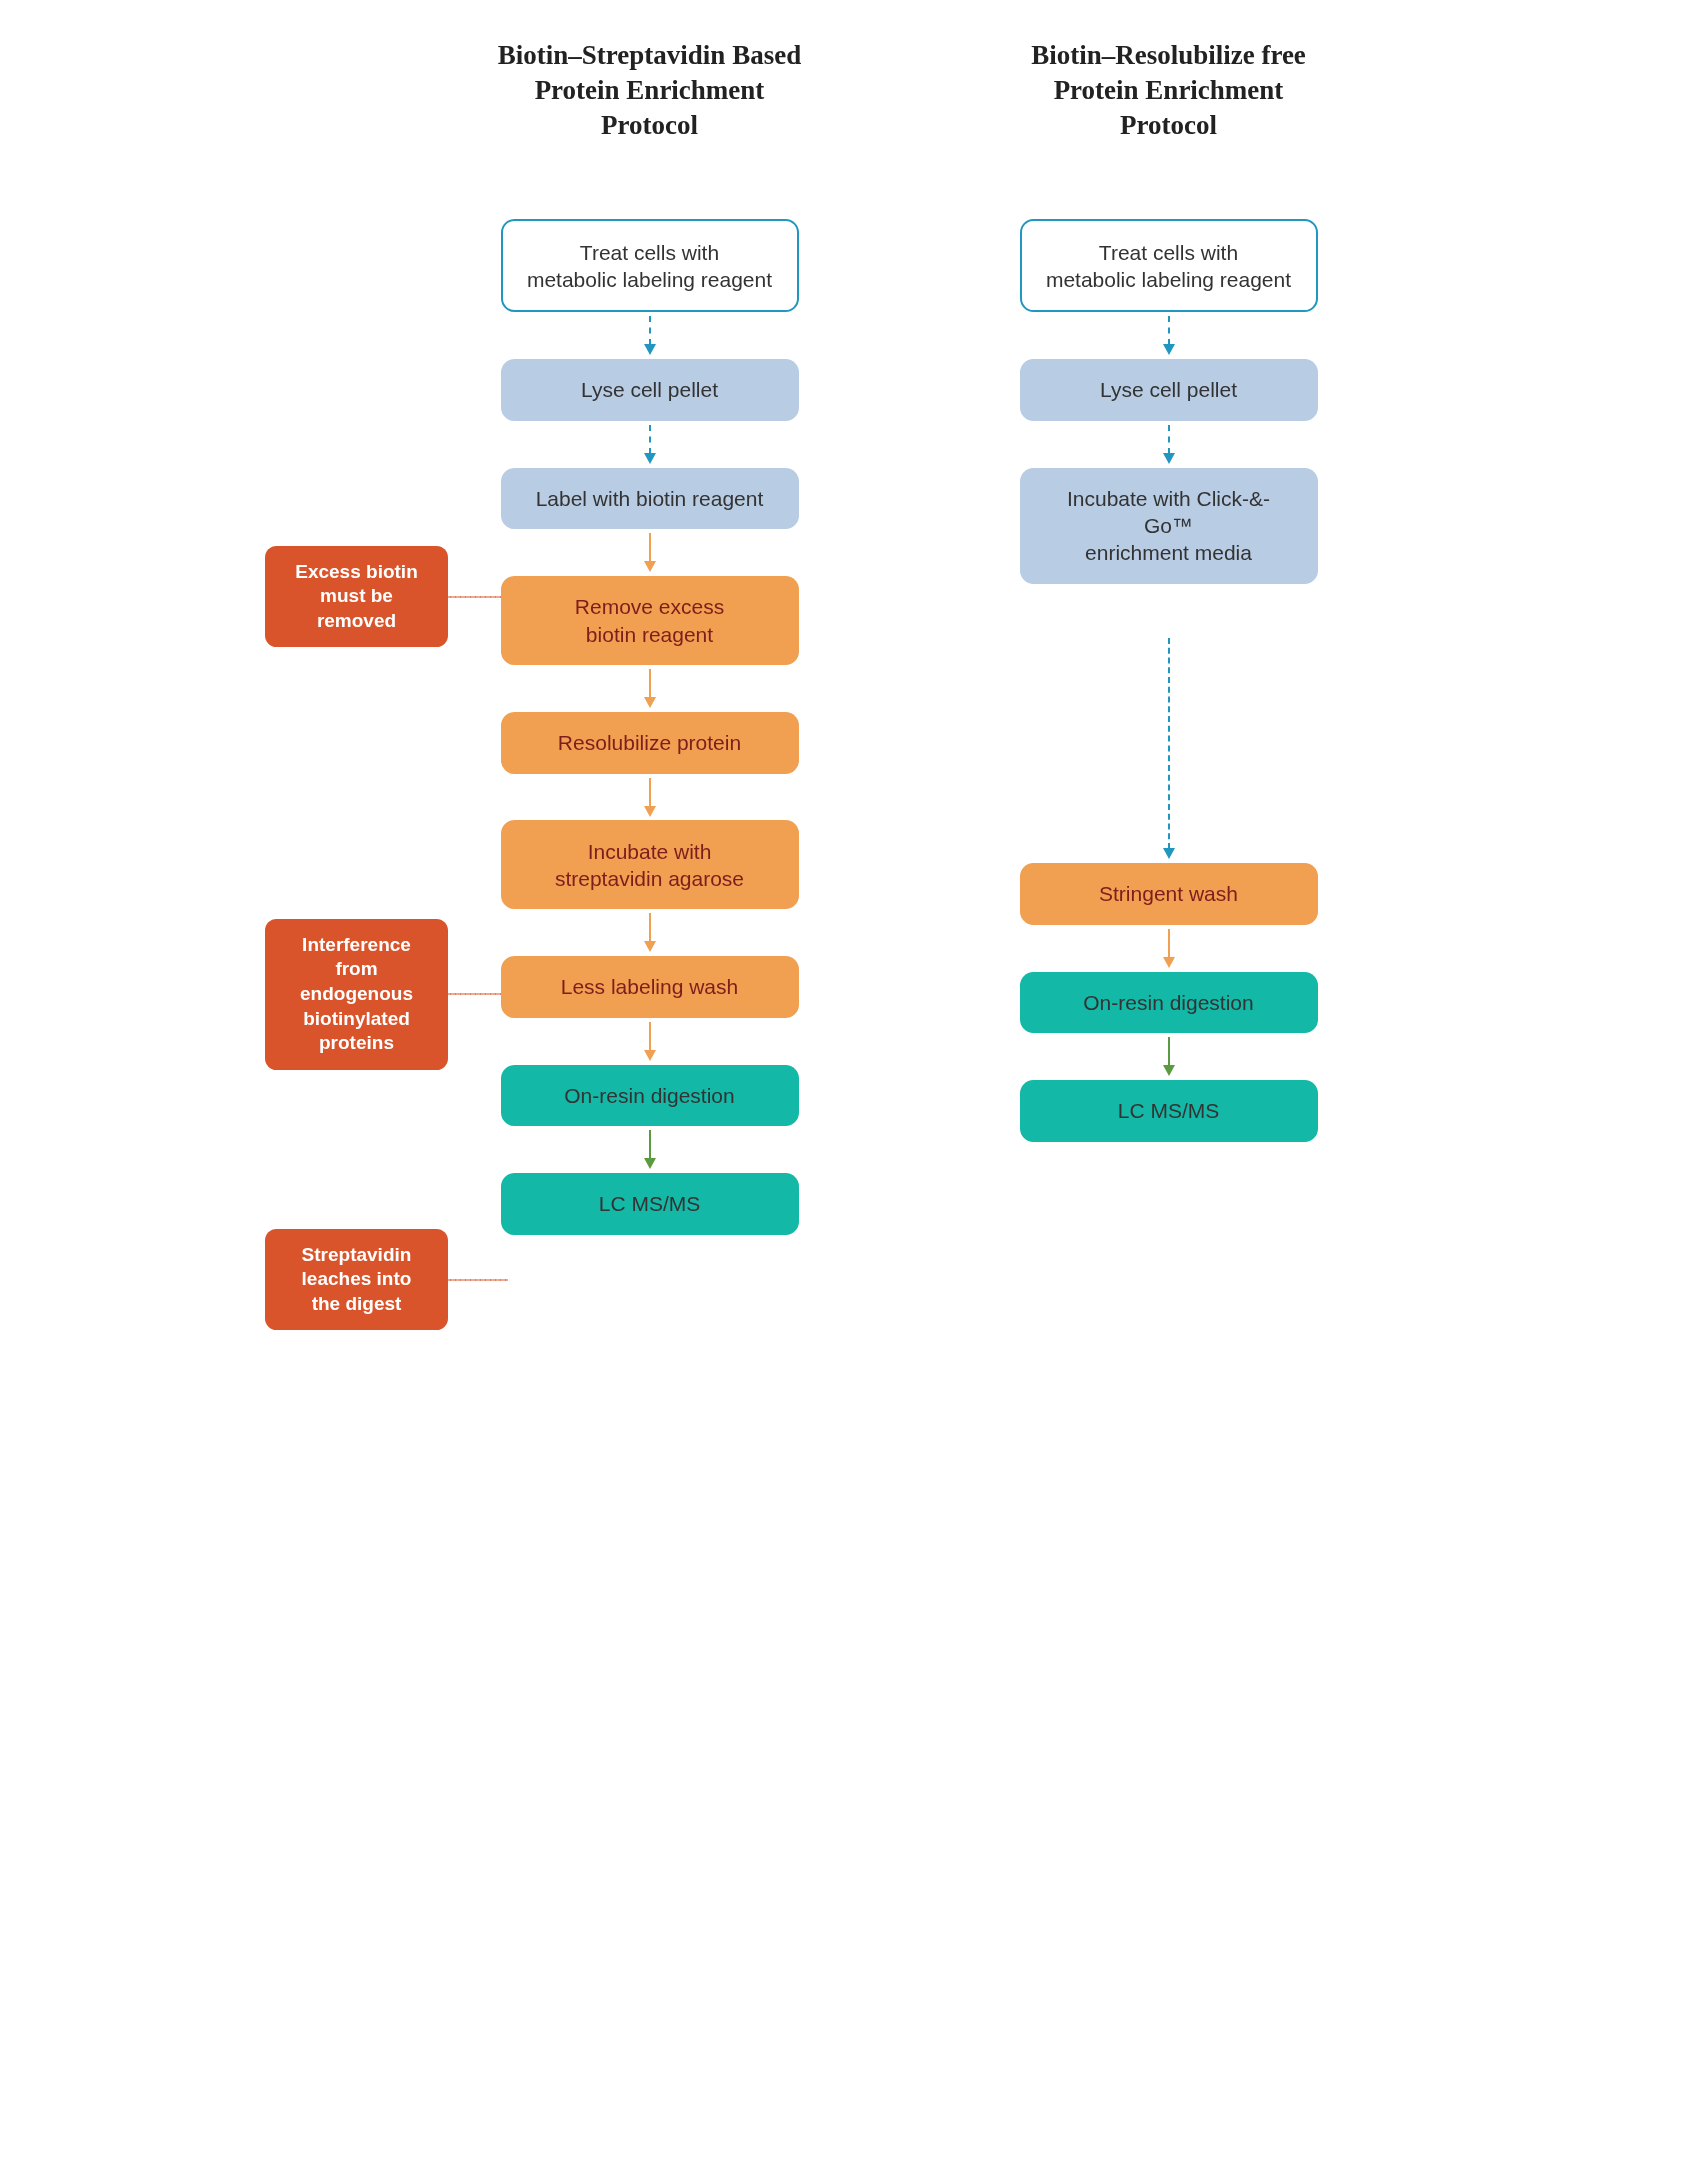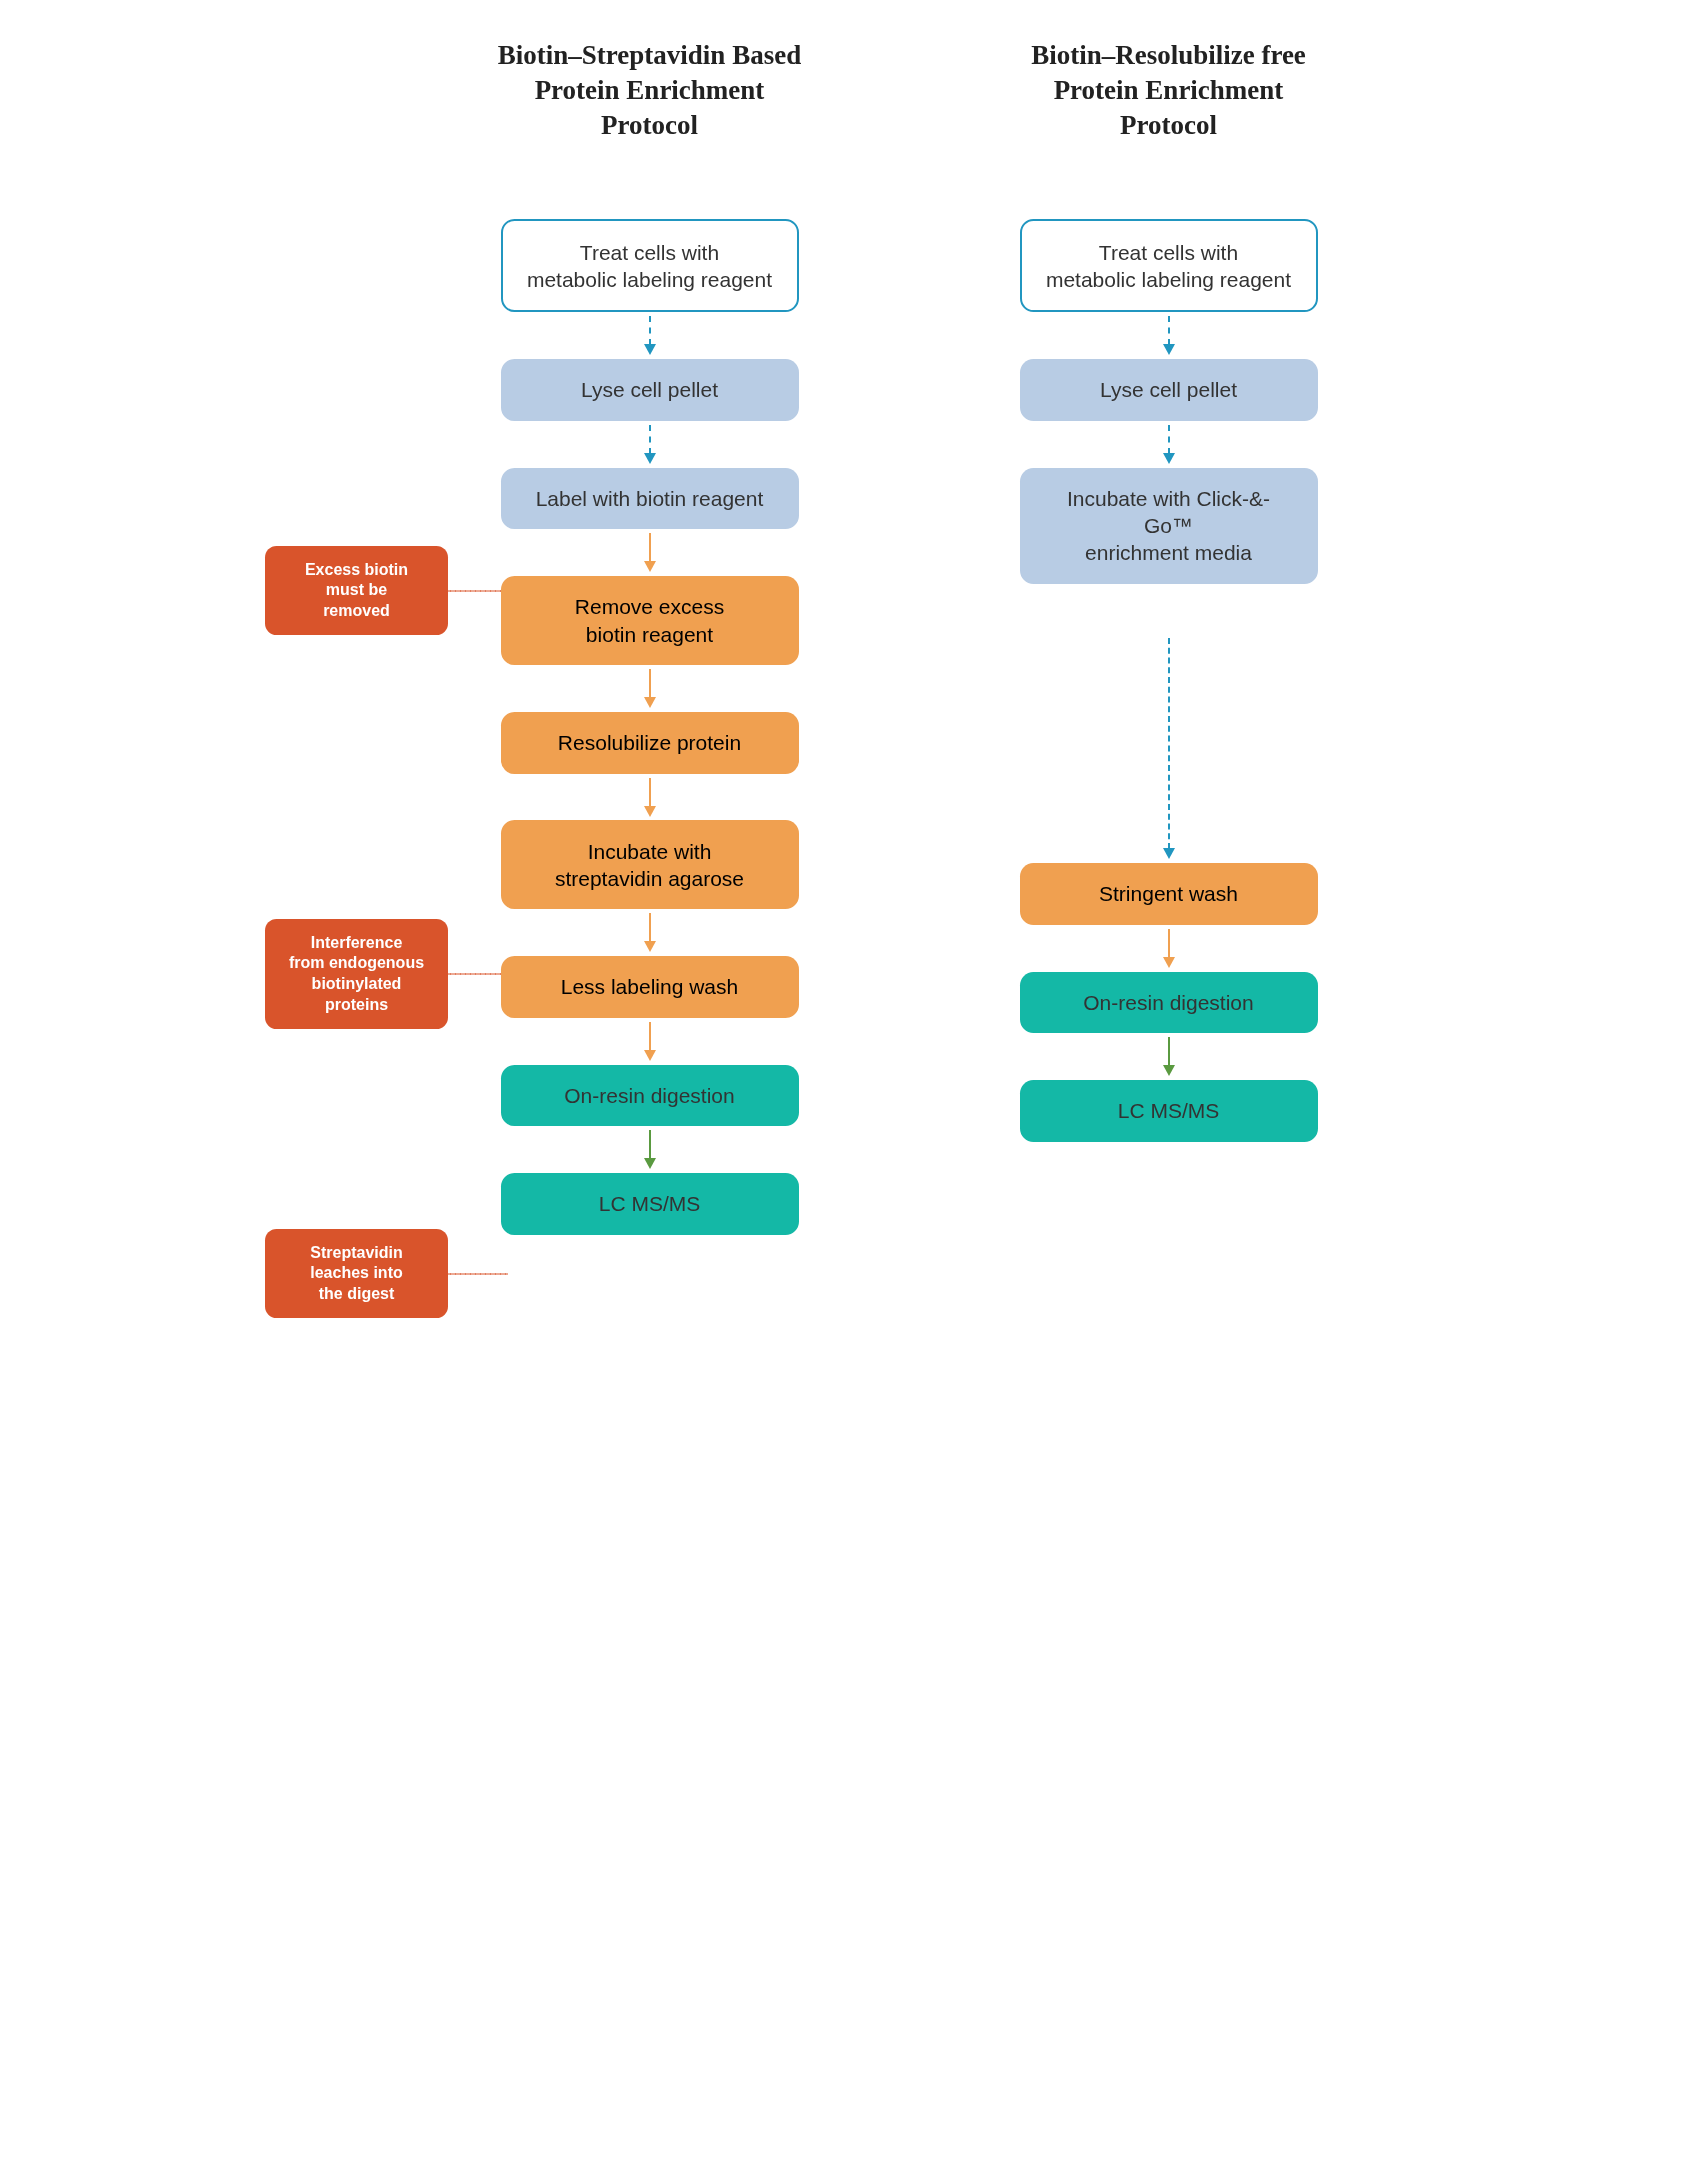--- a/index.html
+++ b/index.html
@@ -64,21 +64,21 @@
       margin-top: 28px;
     }
     .box-blue {
       background: #b8cce4;
       border: none;
       color: #333;
     }
     .box-orange {
       background: #f0a050;
       border: none;
-      color: #000000;
+      color: #7f1d1d;
     }
     .box-green {
       background: #14b8a6;
       border: none;
       color: #333;
     }
     .arrow-dashed {
       display: flex;
       flex-direction: column;
       align-items: center;
@@ -136,21 +136,21 @@
       margin-top: -1px;
     }
 
     
     .side-annotation {
       position: absolute;
       background: #d9542b;
       color: #fff;
       border-radius: 11.5px;
       padding: 13.4px 15.4px;
-      font-size: 16px;
+      font-size: 19px;
       font-weight: 600;
       text-align: center;
       width: 183px;
       line-height: 1.3;
       left: -38px;
       transform: translateX(-100%);
     }
     .side-annotation::after {
       content: '';
       position: absolute;

